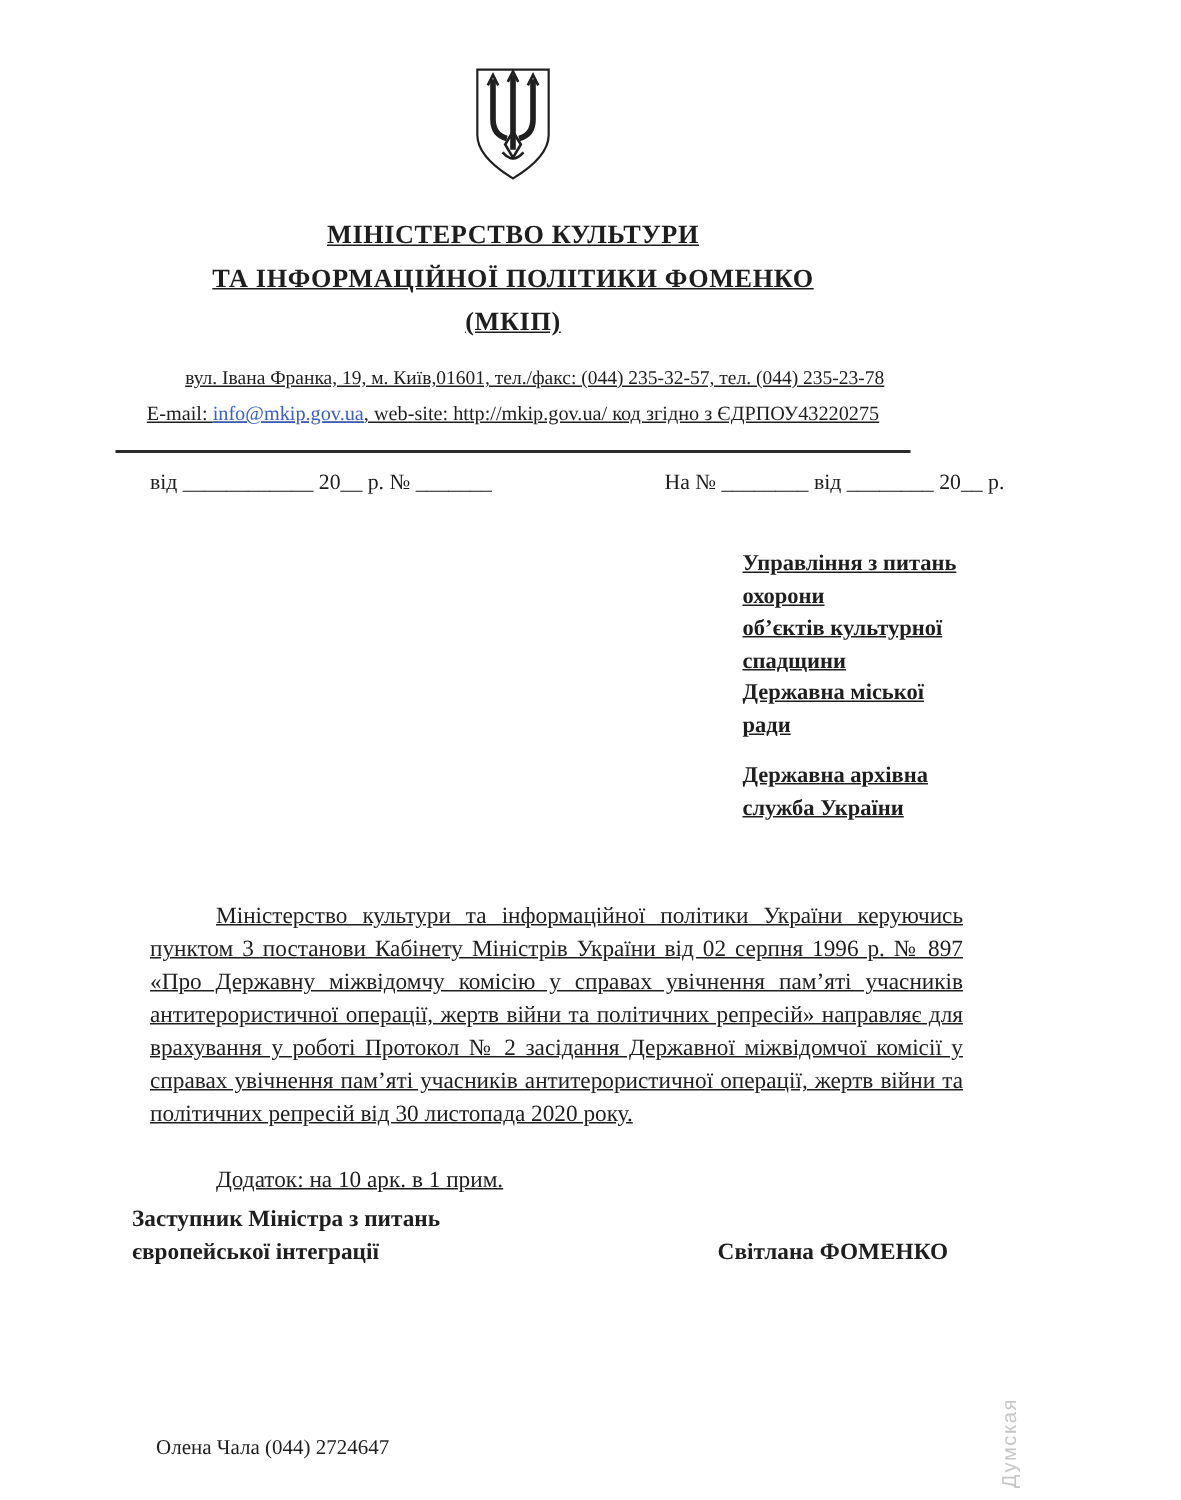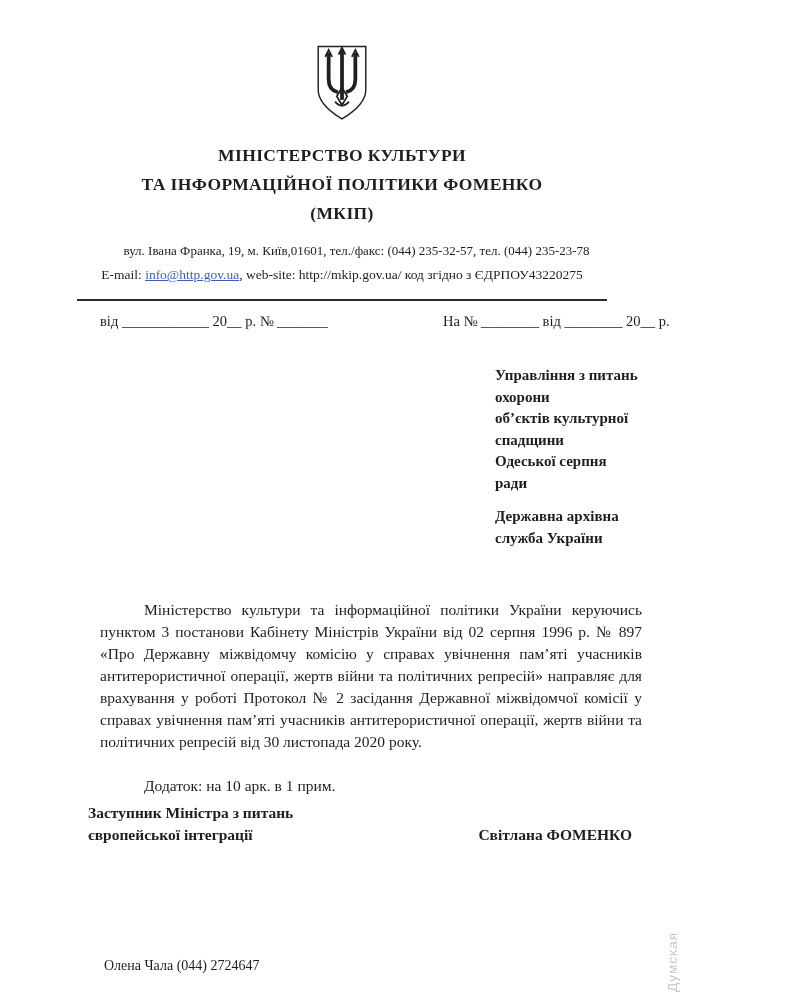--- a/index.html
+++ b/index.html
@@ -9,20 +9,21 @@
     --rule_color:#2a2a2a;
   }
   html,body{margin:0;padding:0;background:#ffffff;}
   .page{
     position:relative;
     width:684px;height:1000px;
     background:#ffffff;
     color:var(--ink);
     font-family:"Liberation Serif","DejaVu Serif",serif;
     overflow:hidden;
+    text-decoration:underline;
   }
   .header{padding-top:44px;text-align:center;}
   .emblem{display:inline-block;line-height:0;}
   .title{font-weight:bold;font-size:17.5px;line-height:29px;letter-spacing:.4px;}
   .title.first{margin-top:15px;}
   .address{margin-top:15px;font-size:13px;padding-left:29px;}
   .contact-line{margin-top:8px;font-size:13.5px;}
   .email{color:var(--link_blue);text-decoration:underline;cursor:pointer;}
   .rule{width:530px;margin:16px auto 0;border-top:2px solid var(--rule_color);height:0;}
   .ref-row{position:relative;height:22px;margin-top:12px;font-size:14.5px;}
@@ -68,35 +69,35 @@
         </g>
       </svg>
     </span>
 
     <div class="title first">МІНІСТЕРСТВО КУЛЬТУРИ</div>
     <div class="title">ТА ІНФОРМАЦІЙНОЇ ПОЛІТИКИ ФОМЕНКО</div>
     <div class="title">(МКІП)</div>
 
     <div class="address">вул. Івана Франка, 19, м. Київ,01601, тел./факс: (044) 235-32-57, тел. (044) 235-23-78</div>
 
-    <div class="contact-line"><span>E-mail: </span><a class="email" href="#">info@http.gov.ua</a><span>,  web-site: http://mkip.gov.ua/ код згідно з ЄДРПОУ43220275</span></div>
+    <div class="contact-line"><span>E-mail: </span><a class="email" href="#">info@mkip.gov.ua</a><span>,  web-site: http://mkip.gov.ua/ код згідно з ЄДРПОУ43220275</span></div>
 
     <div class="rule"></div>
   </div>
 
   <div class="ref-row">
     <span class="ref-left">від ____________ 20__ р. № _______</span>
     <span class="ref-right">На № ________ від ________ 20__ р.</span>
   </div>
 
   <div class="recipients">
     <div class="recipient">
       <div>Управління з питань охорони</div>
       <div>об’єктів культурної спадщини</div>
-      <div>Одеської серпня ради</div>
+      <div>Державна міської ради</div>
     </div>
     <div class="recipient">
       <div>Державна архівна</div>
       <div>служба України</div>
     </div>
   </div>
 
   <div class="body-par">Міністерство культури та інформаційної політики України керуючись пунктом 3 постанови Кабінету Міністрів України від 02 серпня 1996 р. № 897 «Про Державну міжвідомчу комісію у справах увічнення пам’яті учасників антитерористичної операції, жертв війни та політичних репресій» направляє для врахування у роботі Протокол № 2 засідання Державної міжвідомчої комісії у справах увічнення пам’яті учасників антитерористичної операції, жертв війни та політичних репресій від 30 листопада 2020 року.</div>
 
   <div class="attachment">Додаток: на 10 арк. в 1 прим.</div>

